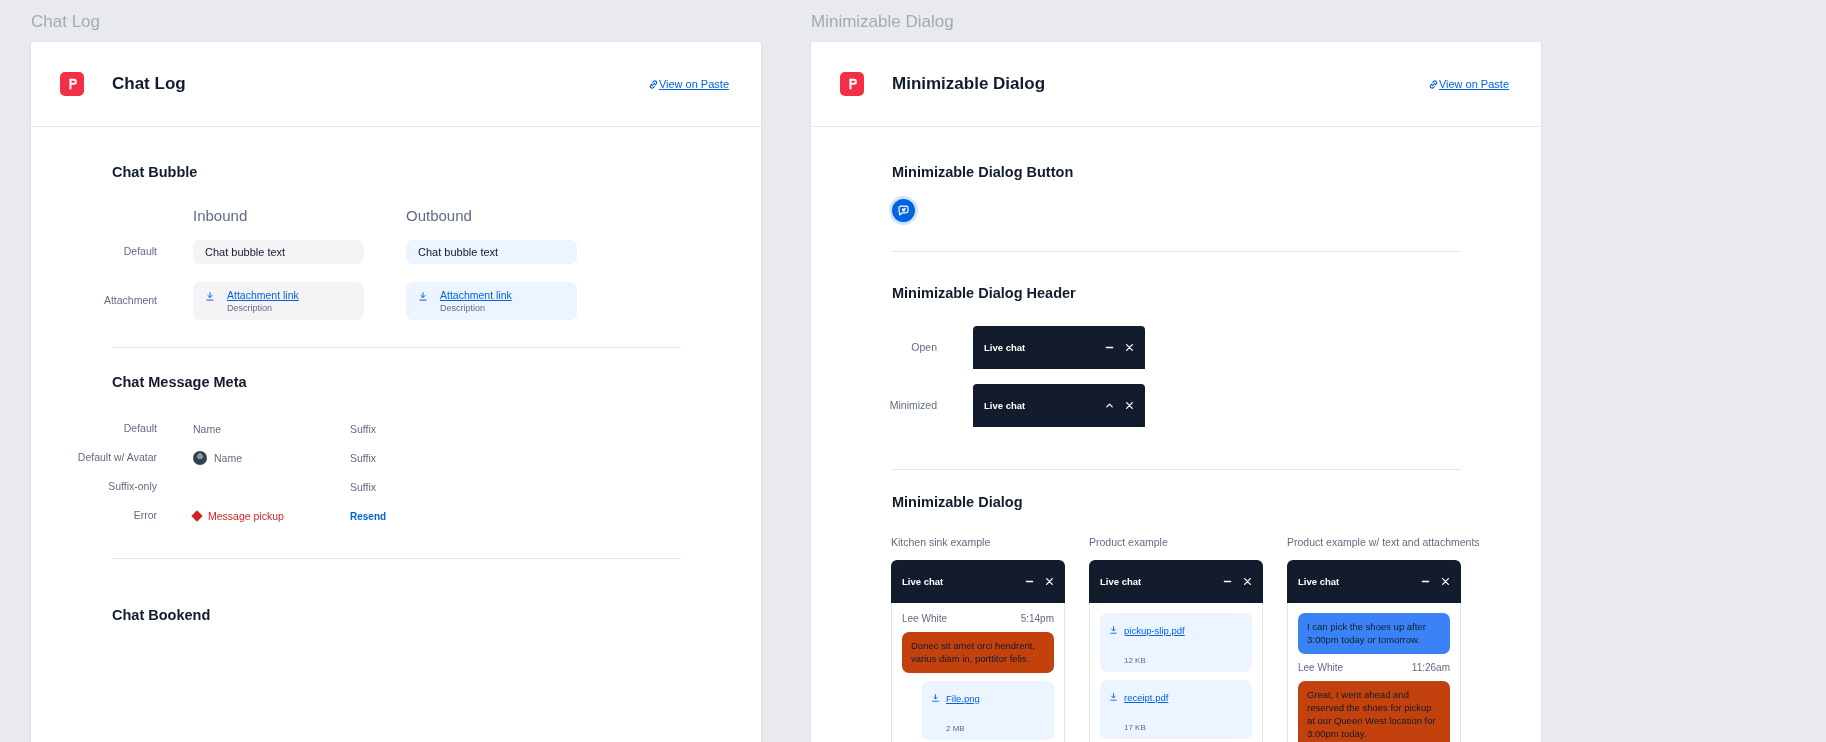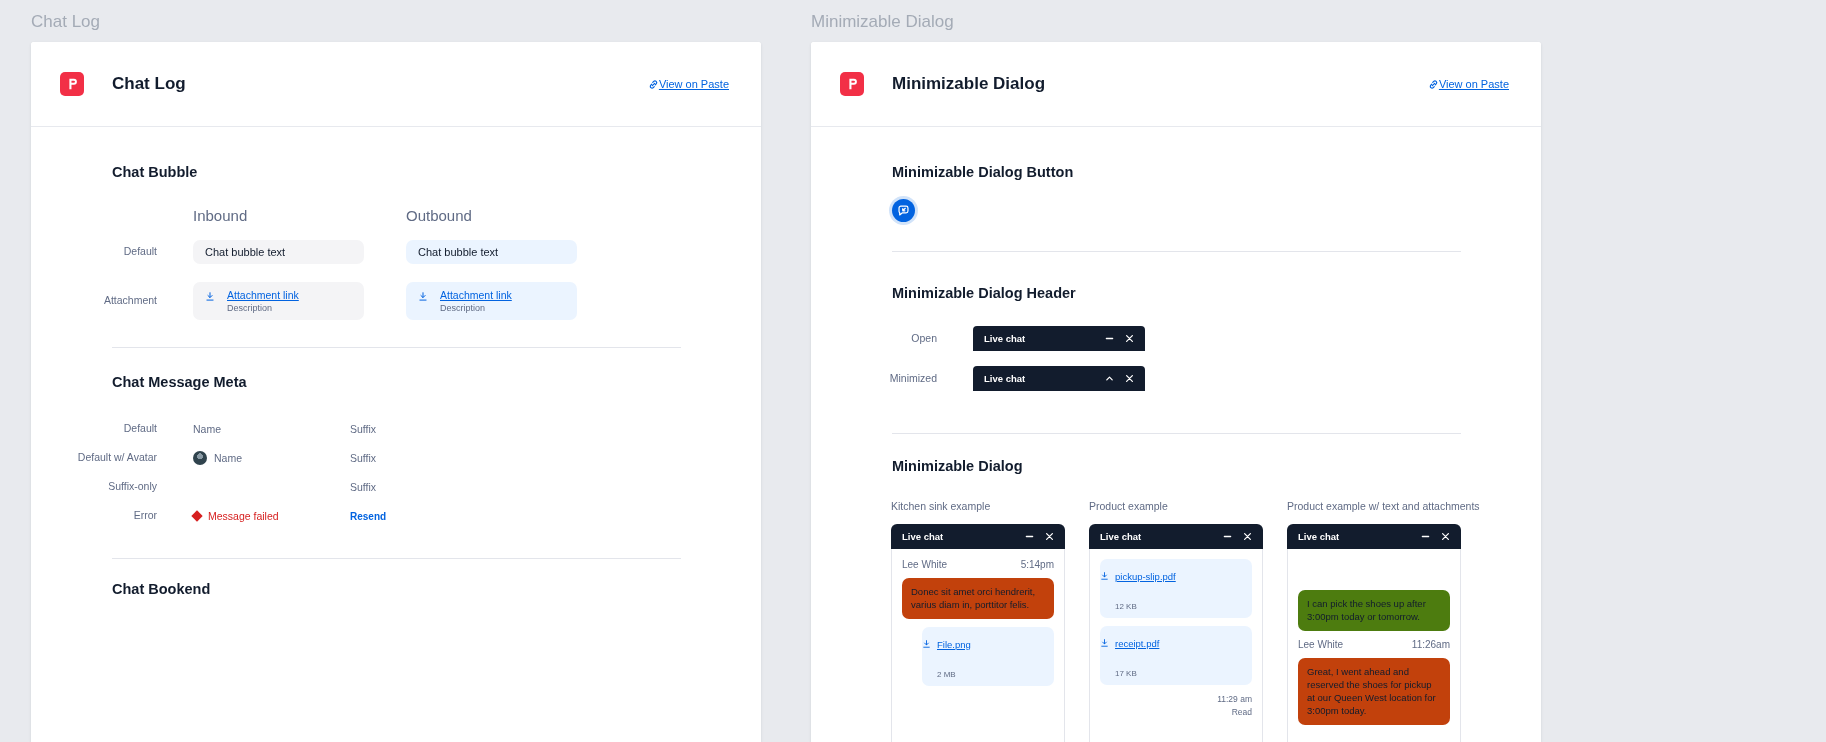--- a/index.html
+++ b/index.html
@@ -64,41 +64,41 @@
   .resend { color:#0263e0; font-size:10px; font-weight:700; cursor:pointer; }
 
   
   .fab {
     width:23px; height:23px; border-radius:50%; background:#0263e0; border:none;
     display:flex; align-items:center; justify-content:center; cursor:pointer;
     margin-left:81px; margin-top:19px; box-shadow:0 0 0 3px rgba(2,99,224,.18);
   }
   .hd-row { display:flex; align-items:center; margin-top:15px; }
   .bar {
-    margin-left:36px; width:172px; height:25px; background:#121c2d;
+    margin-left:36px; width:172px; height:43px; background:#121c2d;
     border-radius:4px 4px 0 0; display:flex; align-items:center; padding:12px 11px; color:#fff;
   }
   .bar-title { font-size:9.5px; font-weight:700; }
   .bar-icons { margin-left:auto; display:flex; align-items:center; gap:11px; }
   .bar-icons .ic { display:flex; cursor:pointer; }
 
   .examples { display:flex; margin-left:80px; gap:24px; margin-top:26px; }
   .example { width:174px; flex:none; }
   .example-label { font-size:10.5px; color:#606b85; margin-bottom:12px; white-space:nowrap; }
   .mdialog { width:174px; }
   .mdialog .bar { margin-left:0; width:174px; border-radius:6px 6px 0 0; }
   .mdialog-body {
     border:1px solid #e3e5eb; border-top:none; background:#fff;
     padding:10px; min-height:210px; display:flex; flex-direction:column; gap:8px;
   }
   .d-meta { display:flex; justify-content:space-between; font-size:10px; color:#606b85; }
   .d-bubble { border-radius:7px; padding:7px 9px; font-size:9.5px; line-height:1.4; color:#121c2d; }
   .d-bubble.in { background:#c2410c; align-self:flex-start; }
-  .d-bubble.out { background:#4d7c0f; align-self:flex-end;margin-top:31px; }
-  .d-attach { display:flex; align-items:flex-start; gap:6px; background:#ebf4ff; border-radius:7px; padding:7px 0; }
+  .d-bubble.out { background:#3b82f6; align-self:flex-end; }
+  .d-attach { display:flex; align-items:flex-start; gap:6px; background:#ebf4ff; border-radius:7px; padding:7px 9px; }
   .d-attach.right { align-self:flex-end; width:132px; }
   .d-attach .dl { margin-top:1px; flex:none; }
   .d-attach-link { font-size:9.5px; color:#0263e0; text-decoration:underline; cursor:pointer; }
   .d-attach-size { font-size:8px; color:#606b85; margin-top:18px; }
   .d-meta-right { text-align:right; font-size:8.5px; color:#606b85; line-height:1.5; }
 </style>
 </head>
 <body>
 
 <div class="panel panel-left">
@@ -193,28 +193,28 @@
     <div class="mm-row">
       <div class="row-label">Suffix-only</div>
       <div class="mm-c1"></div>
       <div class="mm-c2">Suffix</div>
     </div>
 
     <div class="mm-row">
       <div class="row-label">Error</div>
       <div class="mm-c1">
         <span class="err-icon"></span>
-        <span class="err-text">Message failed</span>
+        <span class="err-text">Message pickup</span>
       </div>
       <div class="mm-c2"><span class="resend">Resend</span></div>
     </div>
 
     <div class="divider" style="margin-top:30px"></div>
 
-    <div class="inner section-title" style="margin-top:22px">Chat Bookend</div>
+    <div class="inner section-title" style="margin-top:48px">Chat Bookend</div>
 
   </div>
 </div>
 
 <div class="panel panel-right">
   <div class="window-label">Minimizable Dialog</div>
   <div class="card">
 
     <div class="card-header">
       <div class="logo">

